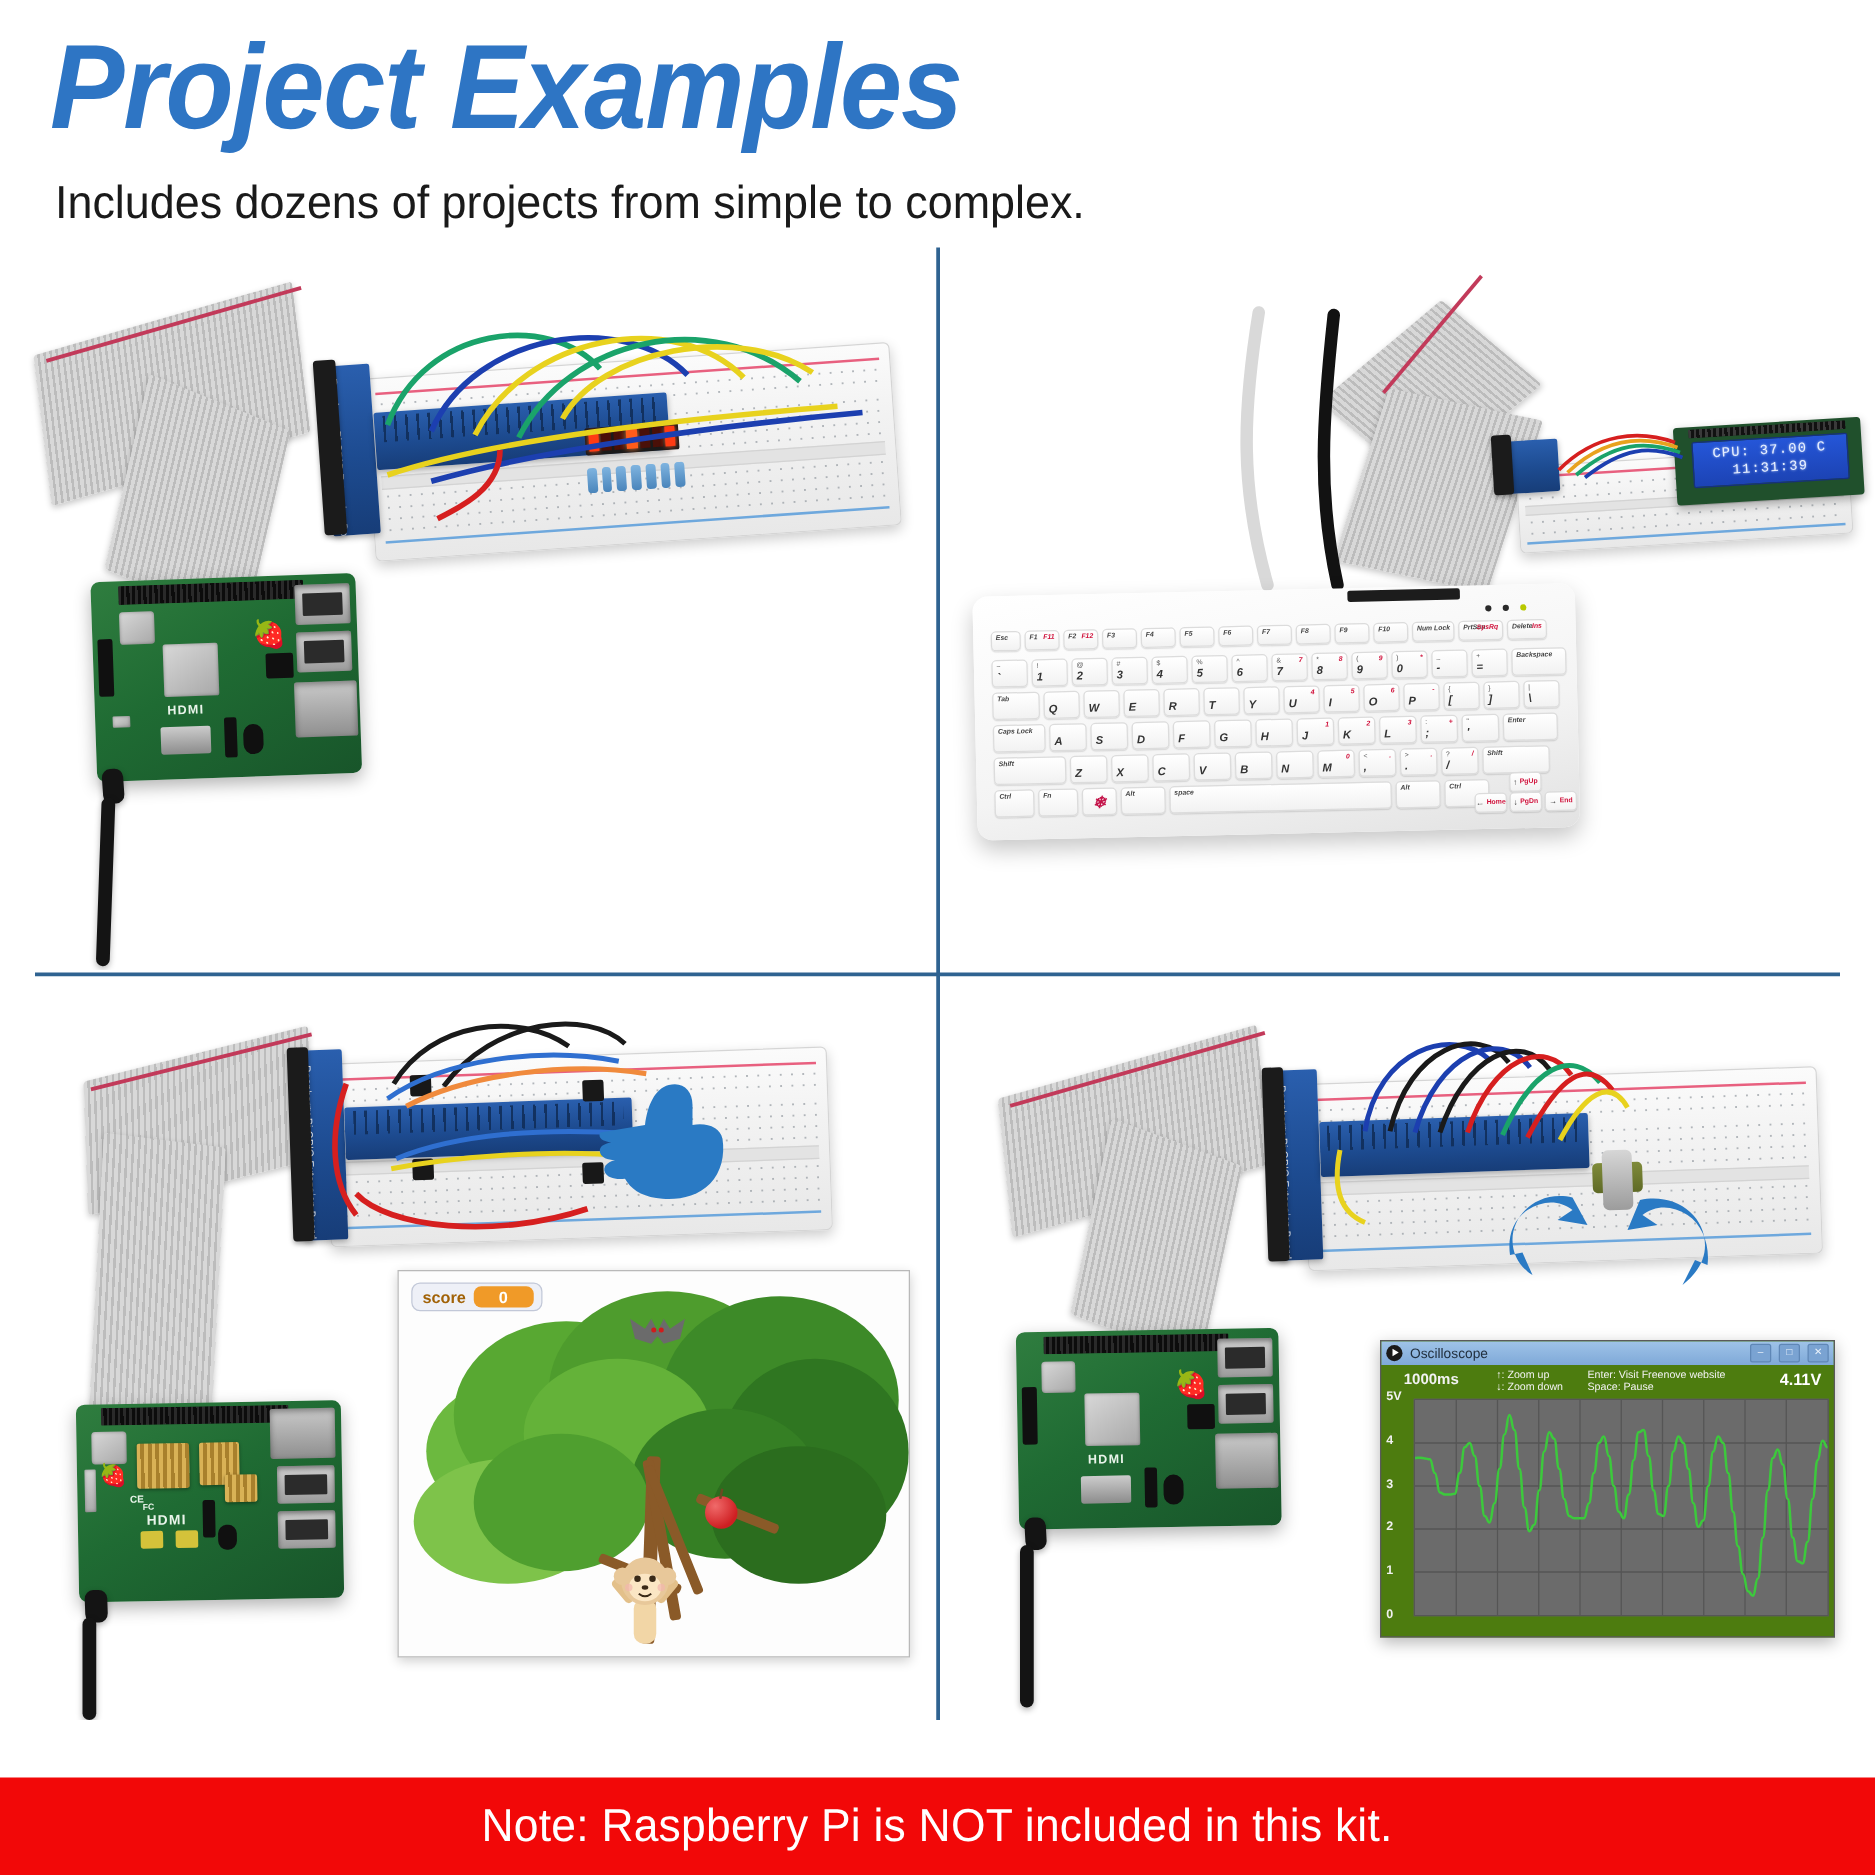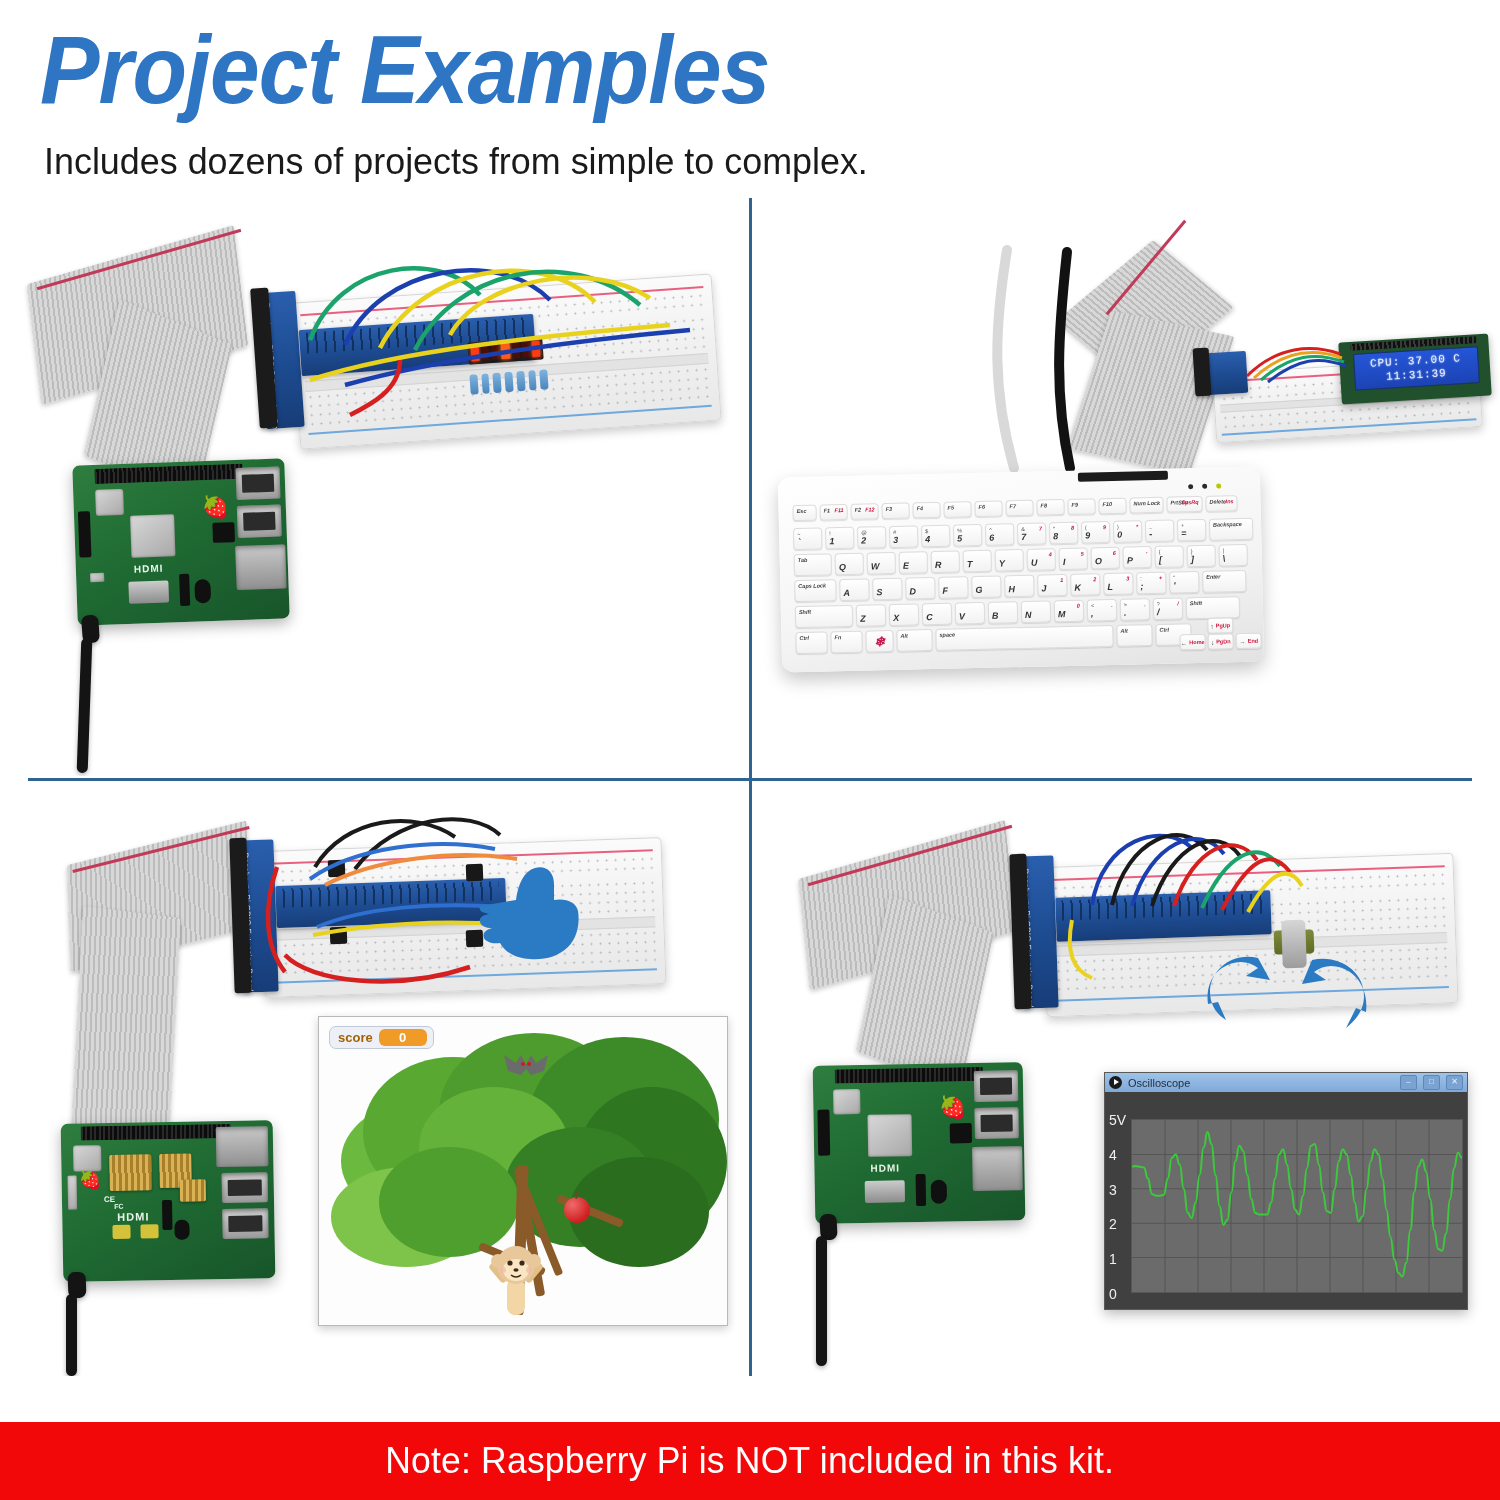--- a/index.html
+++ b/index.html
@@ -163,21 +163,21 @@
   .leaf{position:absolute;border-radius:50%;}
   .branch{position:absolute;background:#8a5a28;border-radius:3px;}
   #apple{position:absolute;width:26px;height:26px;border-radius:50%;
     background:radial-gradient(circle at 32% 30%, #f06a6a, #cf1f22 70%);}
   #apple:before{content:"";position:absolute;left:12px;top:-6px;width:2px;height:8px;background:#6a4a22;transform:rotate(12deg);}
   #bat{position:absolute;}
   #monkey{position:absolute;}
 
   
   #oscilloscope{
-    position:absolute;background:#404040;
+    position:absolute;background:#4d7c0f;
     border:1px solid #5a5a5a;box-shadow:0 4px 12px rgba(0,0,0,.28);
     overflow:hidden;
   }
   #osc-titlebar{
     position:absolute;left:0;top:0;width:100%;height:19px;
     background:linear-gradient(180deg,#9fc3e8 0%,#7fa9d8 100%);
     display:flex;align-items:center;gap:6px;padding:0 4px;box-sizing:border-box;
   }
   #osc-appicon{width:13px;height:13px;border-radius:50%;background:#1a1a1a;position:relative;flex:0 0 auto;}
   #osc-appicon:after{content:"";position:absolute;left:4.5px;top:3px;border-left:5px solid #fff;border-top:3.5px solid transparent;border-bottom:3.5px solid transparent;}
@@ -187,21 +187,21 @@
     border-radius:2px;color:#eaf2fb;font-size:8px;line-height:11px;text-align:center;flex:0 0 auto;
   }
   #osc-infobar{position:absolute;left:0;top:19px;width:100%;height:27px;color:#f2f2f2;}
   #osc-time{position:absolute;left:18px;top:4px;font-size:12px;font-weight:700;}
   #osc-hint1{position:absolute;left:92px;top:2px;font-size:8.5px;white-space:nowrap;}
   #osc-hint2{position:absolute;left:92px;top:12px;font-size:8.5px;white-space:nowrap;}
   #osc-hint3{position:absolute;left:165px;top:2px;font-size:8.5px;white-space:nowrap;}
   #osc-hint4{position:absolute;left:165px;top:12px;font-size:8.5px;white-space:nowrap;}
   #osc-voltage{position:absolute;right:10px;top:4px;font-size:13px;font-weight:700;color:#ffffff;}
   #osc-plot{position:absolute;left:26px;top:46px;right:4px;bottom:16px;background:#6b6b6b;border:1px solid #565656;}
-  .osc-ylabel{position:absolute;left:4px;font-size:14px;color:#f0f0f0;font-weight:400;}
+  .osc-ylabel{position:absolute;left:4px;font-size:10px;color:#f0f0f0;font-weight:700;}
 
   
   #note-banner{
     position:absolute;left:0;top:1422px;width:1500px;height:78px;
     background:#f20808;display:flex;align-items:center;justify-content:center;
   }
   #note-text{
     color:#ffffff;font-size:37px;letter-spacing:.2px;
     transform:scaleX(.96);white-space:nowrap;
   }
@@ -831,20 +831,28 @@
 
   <div id="oscilloscope" style="left:352px;top:290px;width:362px;height:236px;">
     <div id="osc-titlebar">
       <div id="osc-appicon"></div>
       <div id="osc-title">Oscilloscope</div>
       <div class="osc-winbtn">–</div>
       <div class="osc-winbtn">□</div>
       <div class="osc-winbtn">✕</div>
     </div>
 
+    <div id="osc-infobar">
+      <div id="osc-time">1000ms</div>
+      <div id="osc-hint1">↑: Zoom up</div>
+      <div id="osc-hint2">↓: Zoom down</div>
+      <div id="osc-hint3">Enter: Visit Freenove website</div>
+      <div id="osc-hint4">Space: Pause</div>
+      <div id="osc-voltage">4.11V</div>
+    </div>
 
     <div id="osc-ylabels">
         <div class="osc-ylabel" style="top: 39px;">5V</div>
         <div class="osc-ylabel" style="top: 73.8px;">4</div>
         <div class="osc-ylabel" style="top: 108.6px;">3</div>
         <div class="osc-ylabel" style="top: 143.4px;">2</div>
         <div class="osc-ylabel" style="top: 178.2px;">1</div>
         <div class="osc-ylabel" style="top: 213px;">0</div>
       </div>
 

